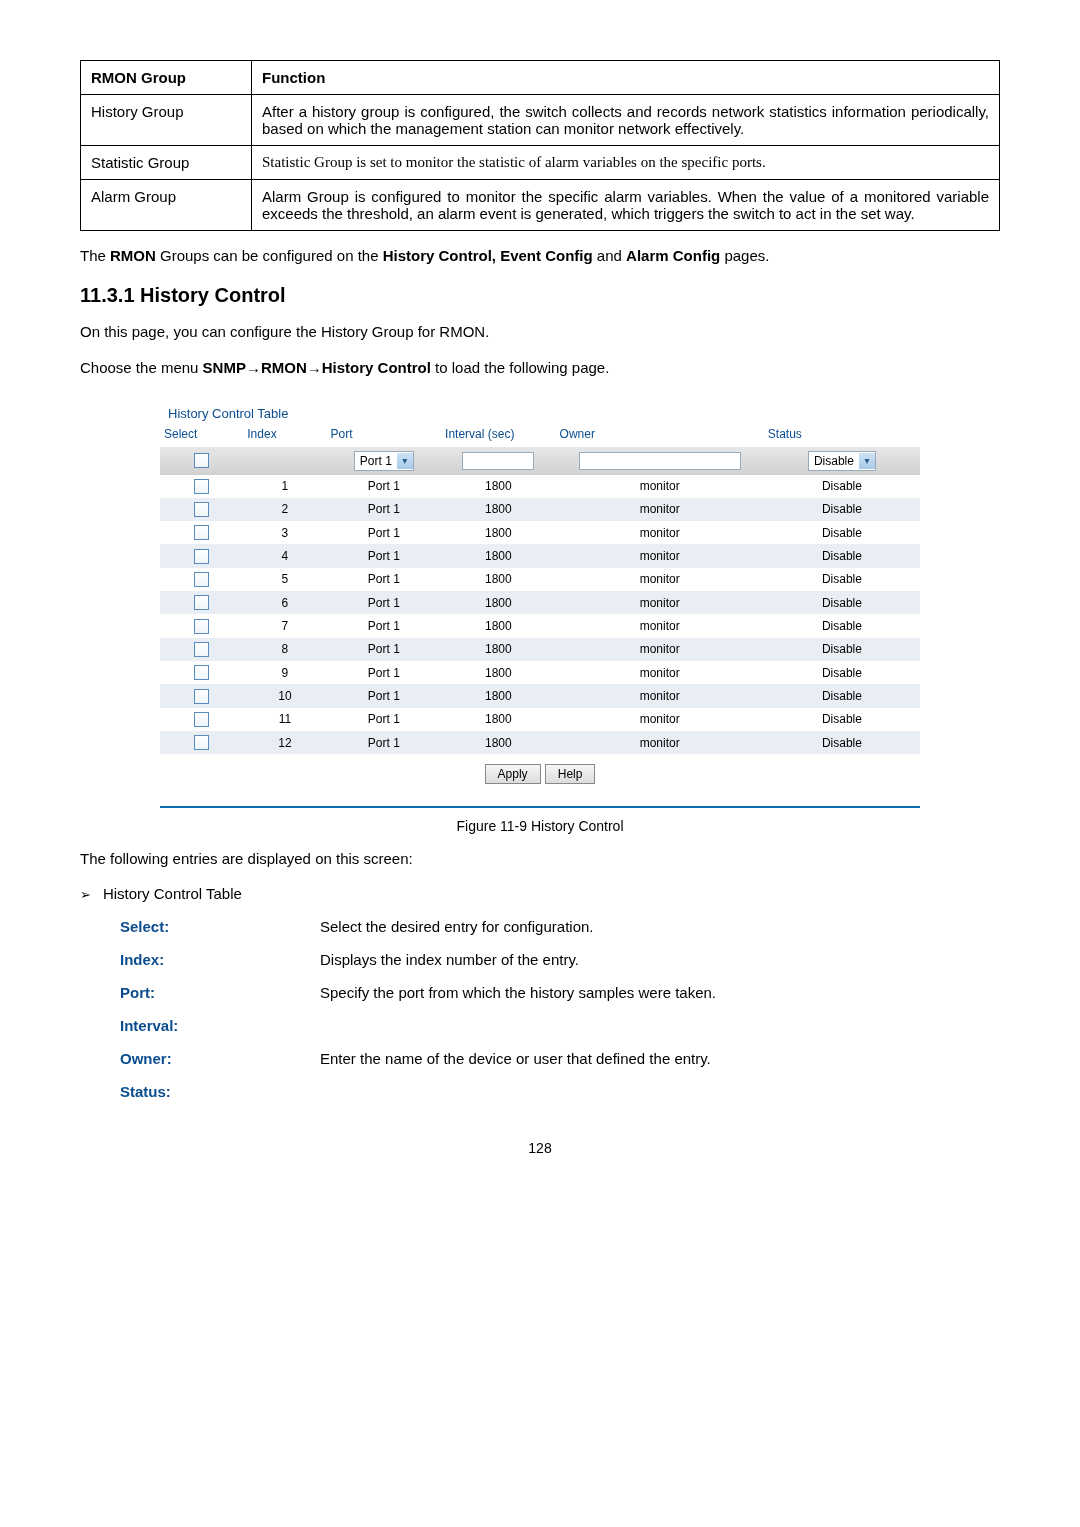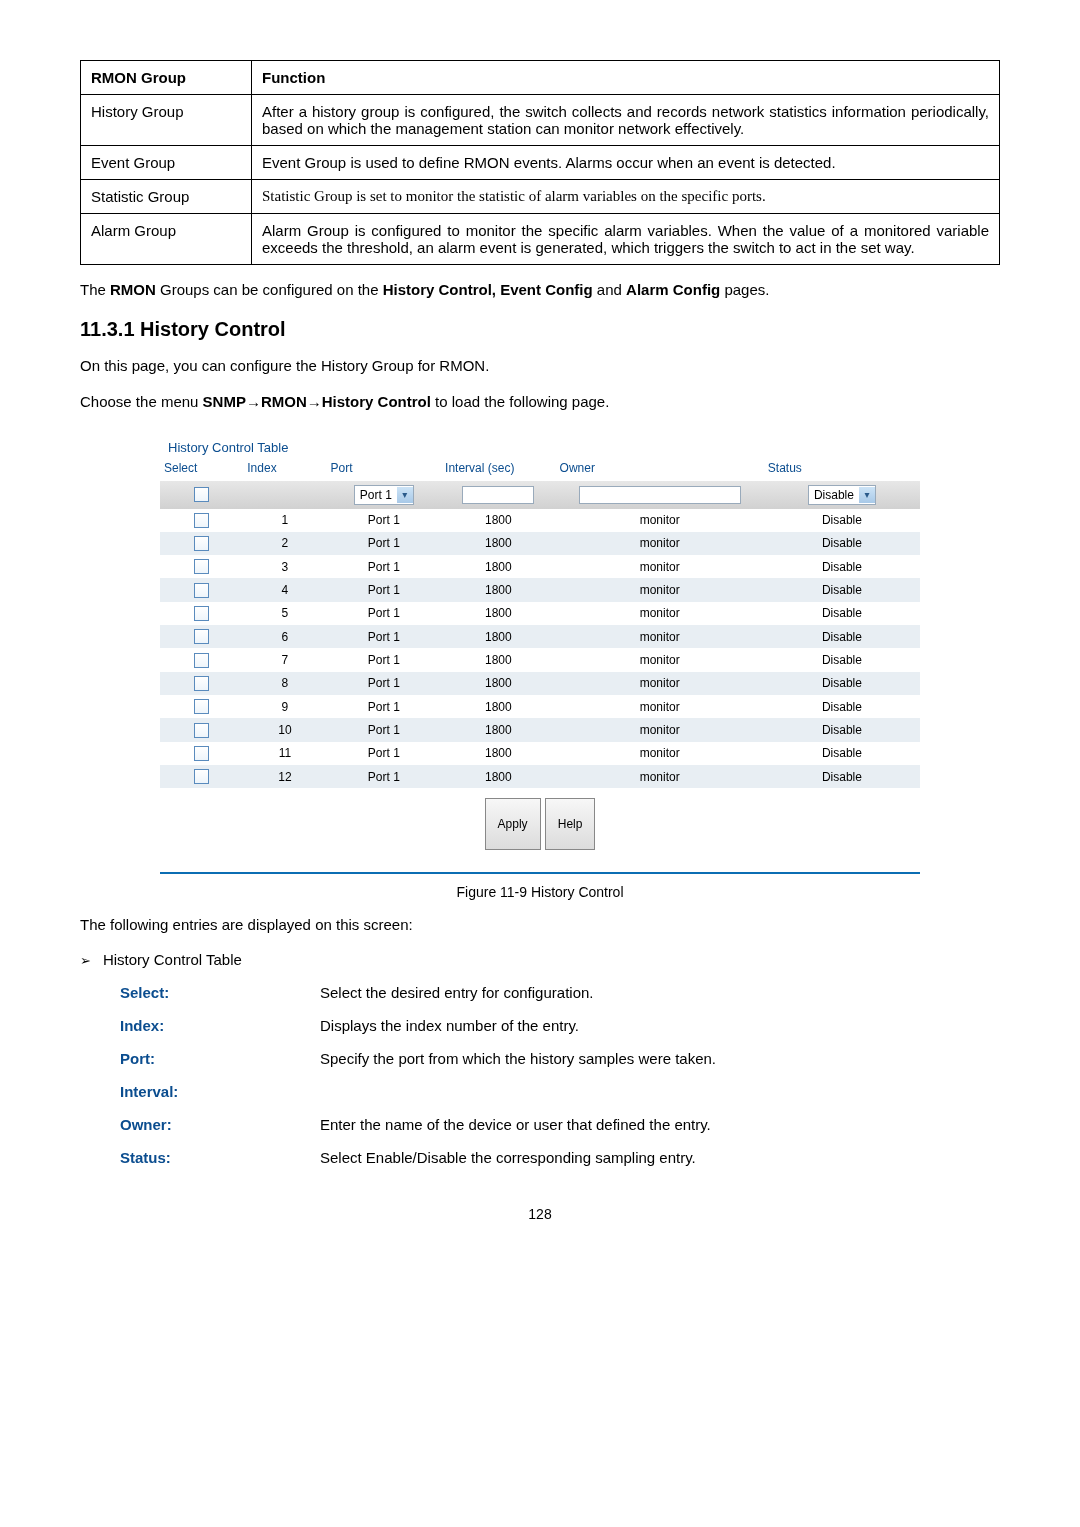--- a/index.html
+++ b/index.html
@@ -112,21 +112,21 @@
     height: 16px;
     vertical-align: middle;
   }
   .input-short { width: 70px; }
   .input-long { width: 160px; }
   .btn {
     display: inline-block;
     border: 1px solid #888;
     background: linear-gradient(#f7f7f7, #dcdcdc);
     font-size: 12px;
-    padding: 18px 12px;
+    padding: 2px 12px;
   }
   .btn-row {
     text-align: center;
     padding: 10px 0 14px;
   }
   .figure-sep {
     border-top: 2px solid #0b6db3;
     width: 760px;
     margin: 0 auto 10px;
   }
@@ -173,24 +173,20 @@
   <thead>
     <tr>
       <th class="col1">RMON Group</th>
       <th>Function</th>
     </tr>
   </thead>
   <tbody id="rmon-body">
       <tr>
         <td class="col1">History Group</td>
         <td style="text-align: justify;">After a history group is configured, the switch collects and records network statistics information periodically, based on which the management station can monitor network effectively.</td>
-      </tr>
-      <tr>
-        <td class="col1">Event Group</td>
-        <td style="text-align: justify;">Event Group is used to define RMON events. Alarms occur when an event is detected.</td>
       </tr>
       <tr>
         <td class="col1">Statistic Group</td>
         <td style="text-align: justify; font-family: Liberation Serif, serif;">Statistic Group is set to monitor the statistic of alarm variables on the specific ports.</td>
       </tr>
       <tr>
         <td class="col1">Alarm Group</td>
         <td style="text-align: justify;">Alarm Group is configured to monitor the specific alarm variables. When the value of a monitored variable exceeds the threshold, an alarm event is generated, which triggers the switch to act in the set way.</td>
       </tr>
     </tbody>
@@ -379,17 +375,16 @@
     </div>
     <div class="def-row">
       <div class="def-term">Interval:</div>
     </div>
     <div class="def-row">
       <div class="def-term">Owner:</div>
       <div class="def-desc">Enter the name of the device or user that defined the entry.</div>
     </div>
     <div class="def-row">
       <div class="def-term">Status:</div>
-      <div class="def-desc">Select Enable/Disable the corresponding sampling entry.</div>
     </div>
   </div>
 
 <div class="page-num">128</div>
 
 </body></html>

